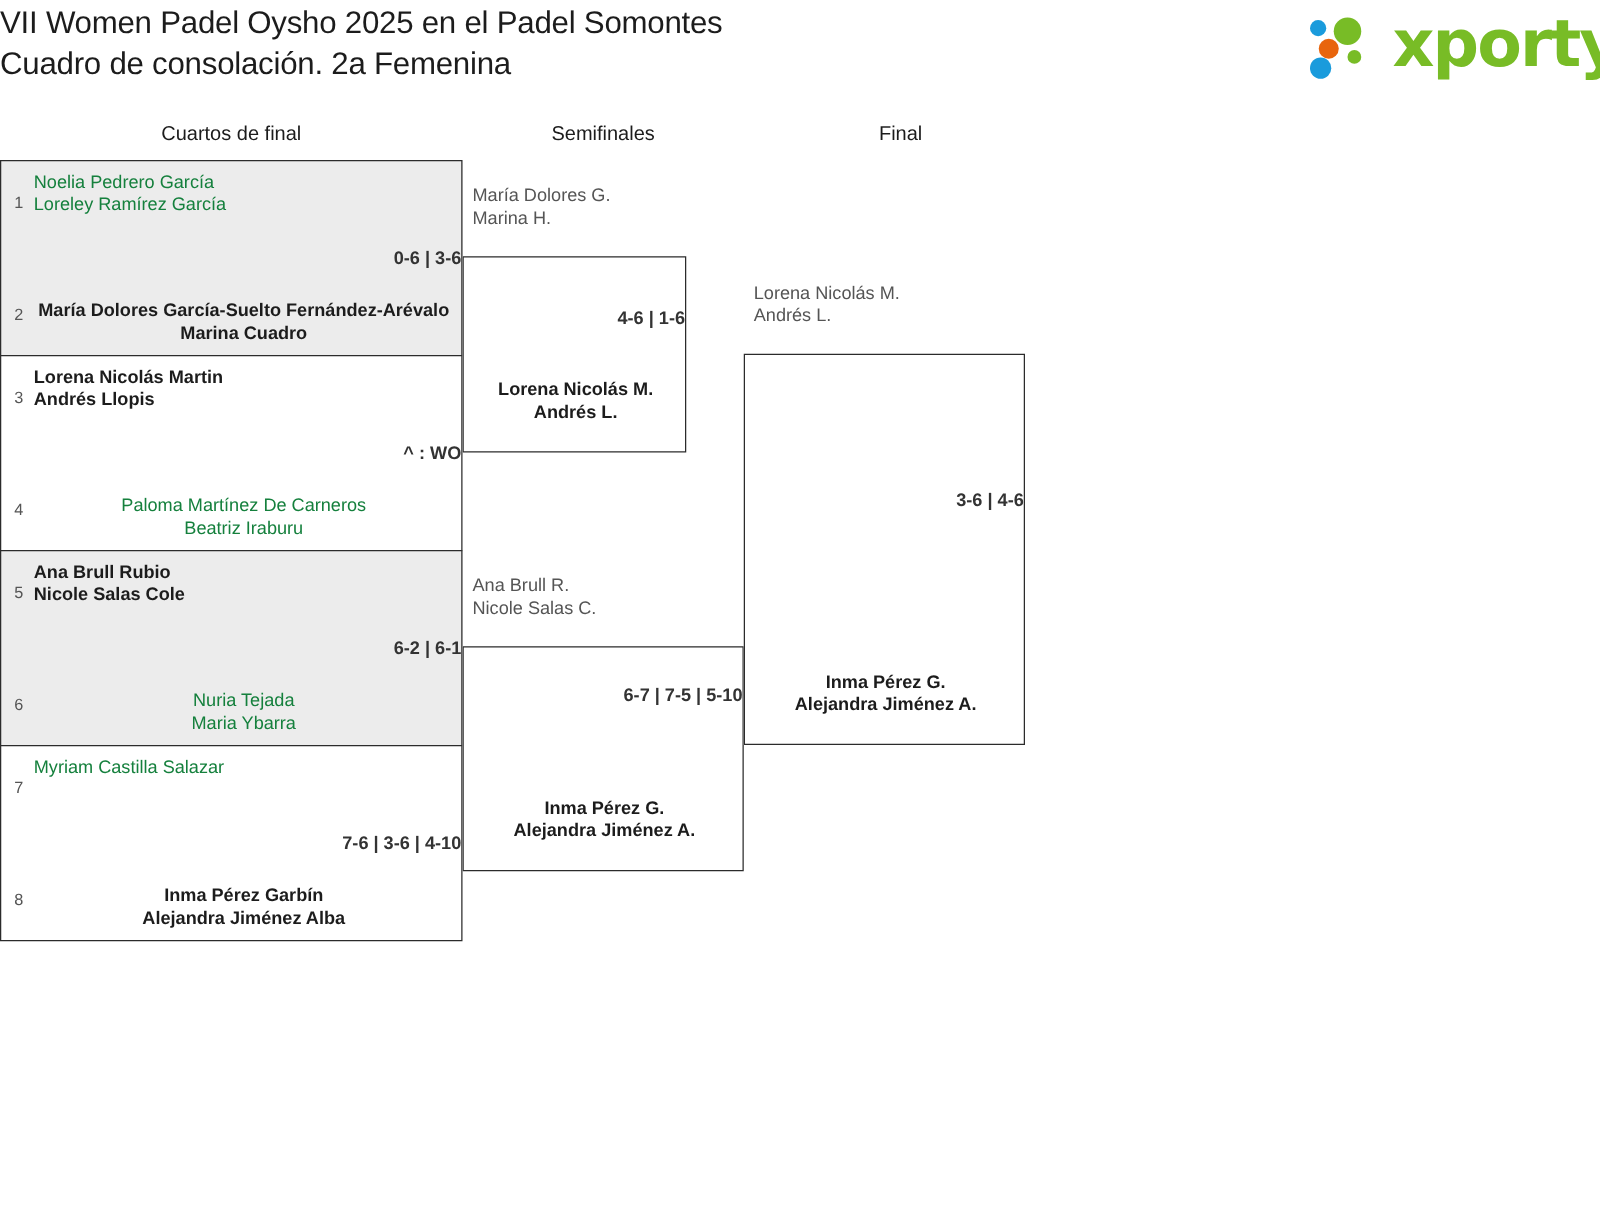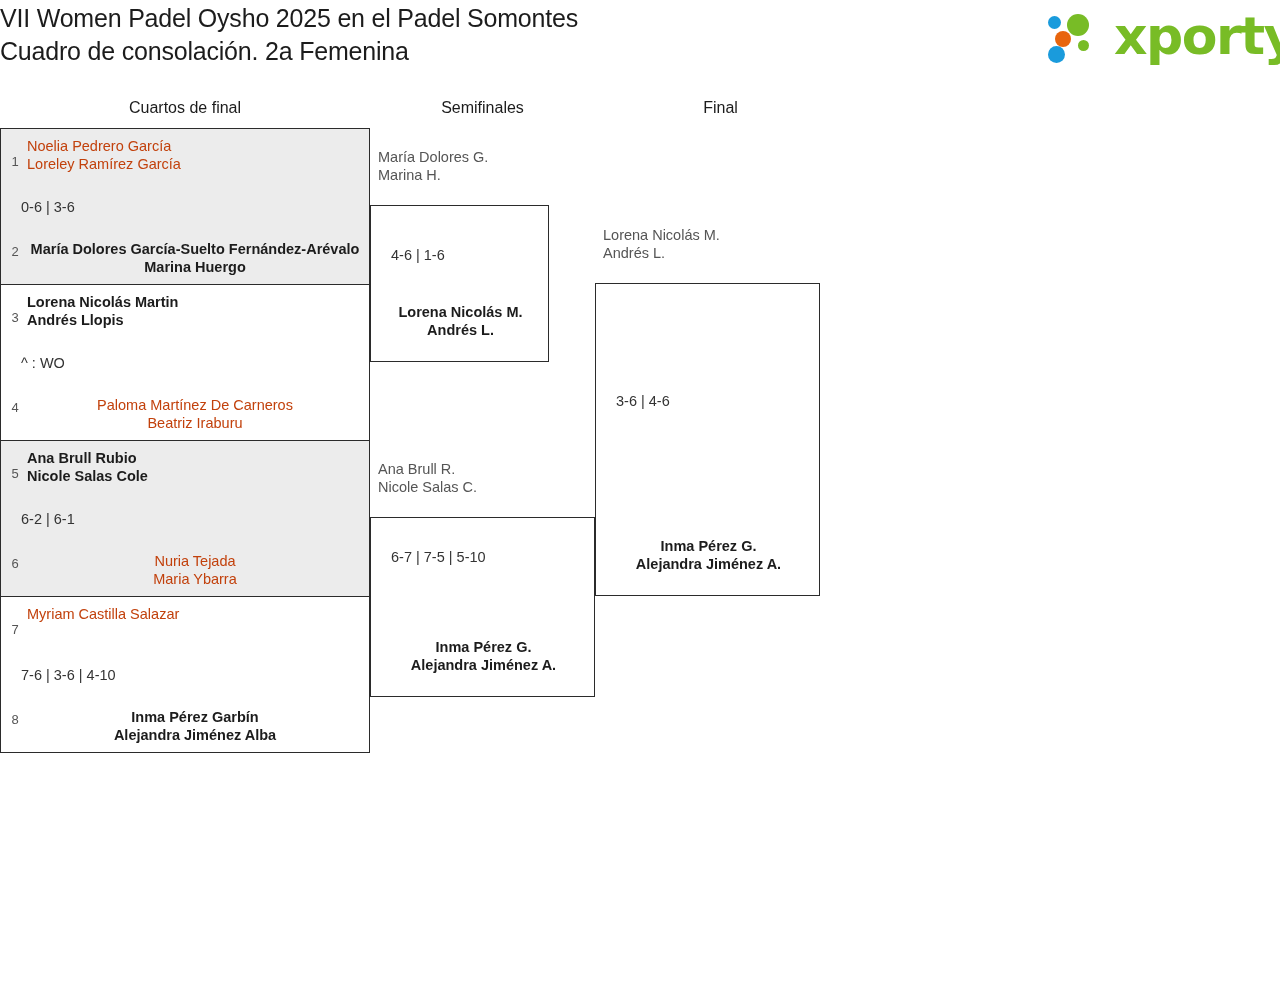--- a/index.html
+++ b/index.html
@@ -101,21 +101,21 @@
     box-sizing: border-box;
     padding-left: 26px;
     padding-right: 6px;
   }
   .team.top    { top: 8px; }
   .team.bottom { bottom: 8px; text-align: center; }
 
   .team-line {
     font-size: 14.5px;
     line-height: 18px;
-    color: #c2410c;
+    color: #15803d;
     font-weight: 400;
     white-space: nowrap;
   }
   .team.winner .team-line {
     color: #1c1c1c;
     font-weight: 700;
   }
 
   .seed {
     position: absolute;
@@ -128,26 +128,25 @@
     width: 16px;
     text-align: center;
   }
 
   .score {
     position: absolute;
     left: 0;
     width: 100%;
     top: 50%;
     transform: translateY(-50%);
-    text-align: left;
+    text-align: right;
     font-size: 14.5px;
     line-height: 18px;
     color: #333333;
-    font-weight: 400;
-    padding-left: 20px;
+    font-weight: 700;
   }
 
   
   .outer-team {
     position: absolute;
     box-sizing: border-box;
     padding-left: 8px;
   }
   .outer-team .team-line {
     font-size: 14.5px;
@@ -186,21 +185,21 @@
   <div class="match shaded" style="left:0px; top:128px; width:370px; height:157px;">
     <div class="seed" style="top:25px; transform:none;">1</div>
     <div class="team top">
       <div class="team-line">Noelia Pedrero García</div>
       <div class="team-line">Loreley Ramírez García</div>
     </div>
     <div class="score">0-6 | 3-6</div>
     <div class="seed" style="bottom:25px; top:auto; transform:none;">2</div>
     <div class="team bottom winner">
       <div class="team-line">María Dolores García-Suelto Fernández-Arévalo</div>
-      <div class="team-line">Marina Huergo</div>
+      <div class="team-line">Marina Cuadro</div>
     </div>
   </div>
 
   <div class="match" style="left:0px; top:284px; width:370px; height:157px;">
     <div class="seed" style="top:25px; transform:none;">3</div>
     <div class="team top winner">
       <div class="team-line">Lorena Nicolás Martin</div>
       <div class="team-line">Andrés Llopis</div>
     </div>
     <div class="score">^ : WO</div>

